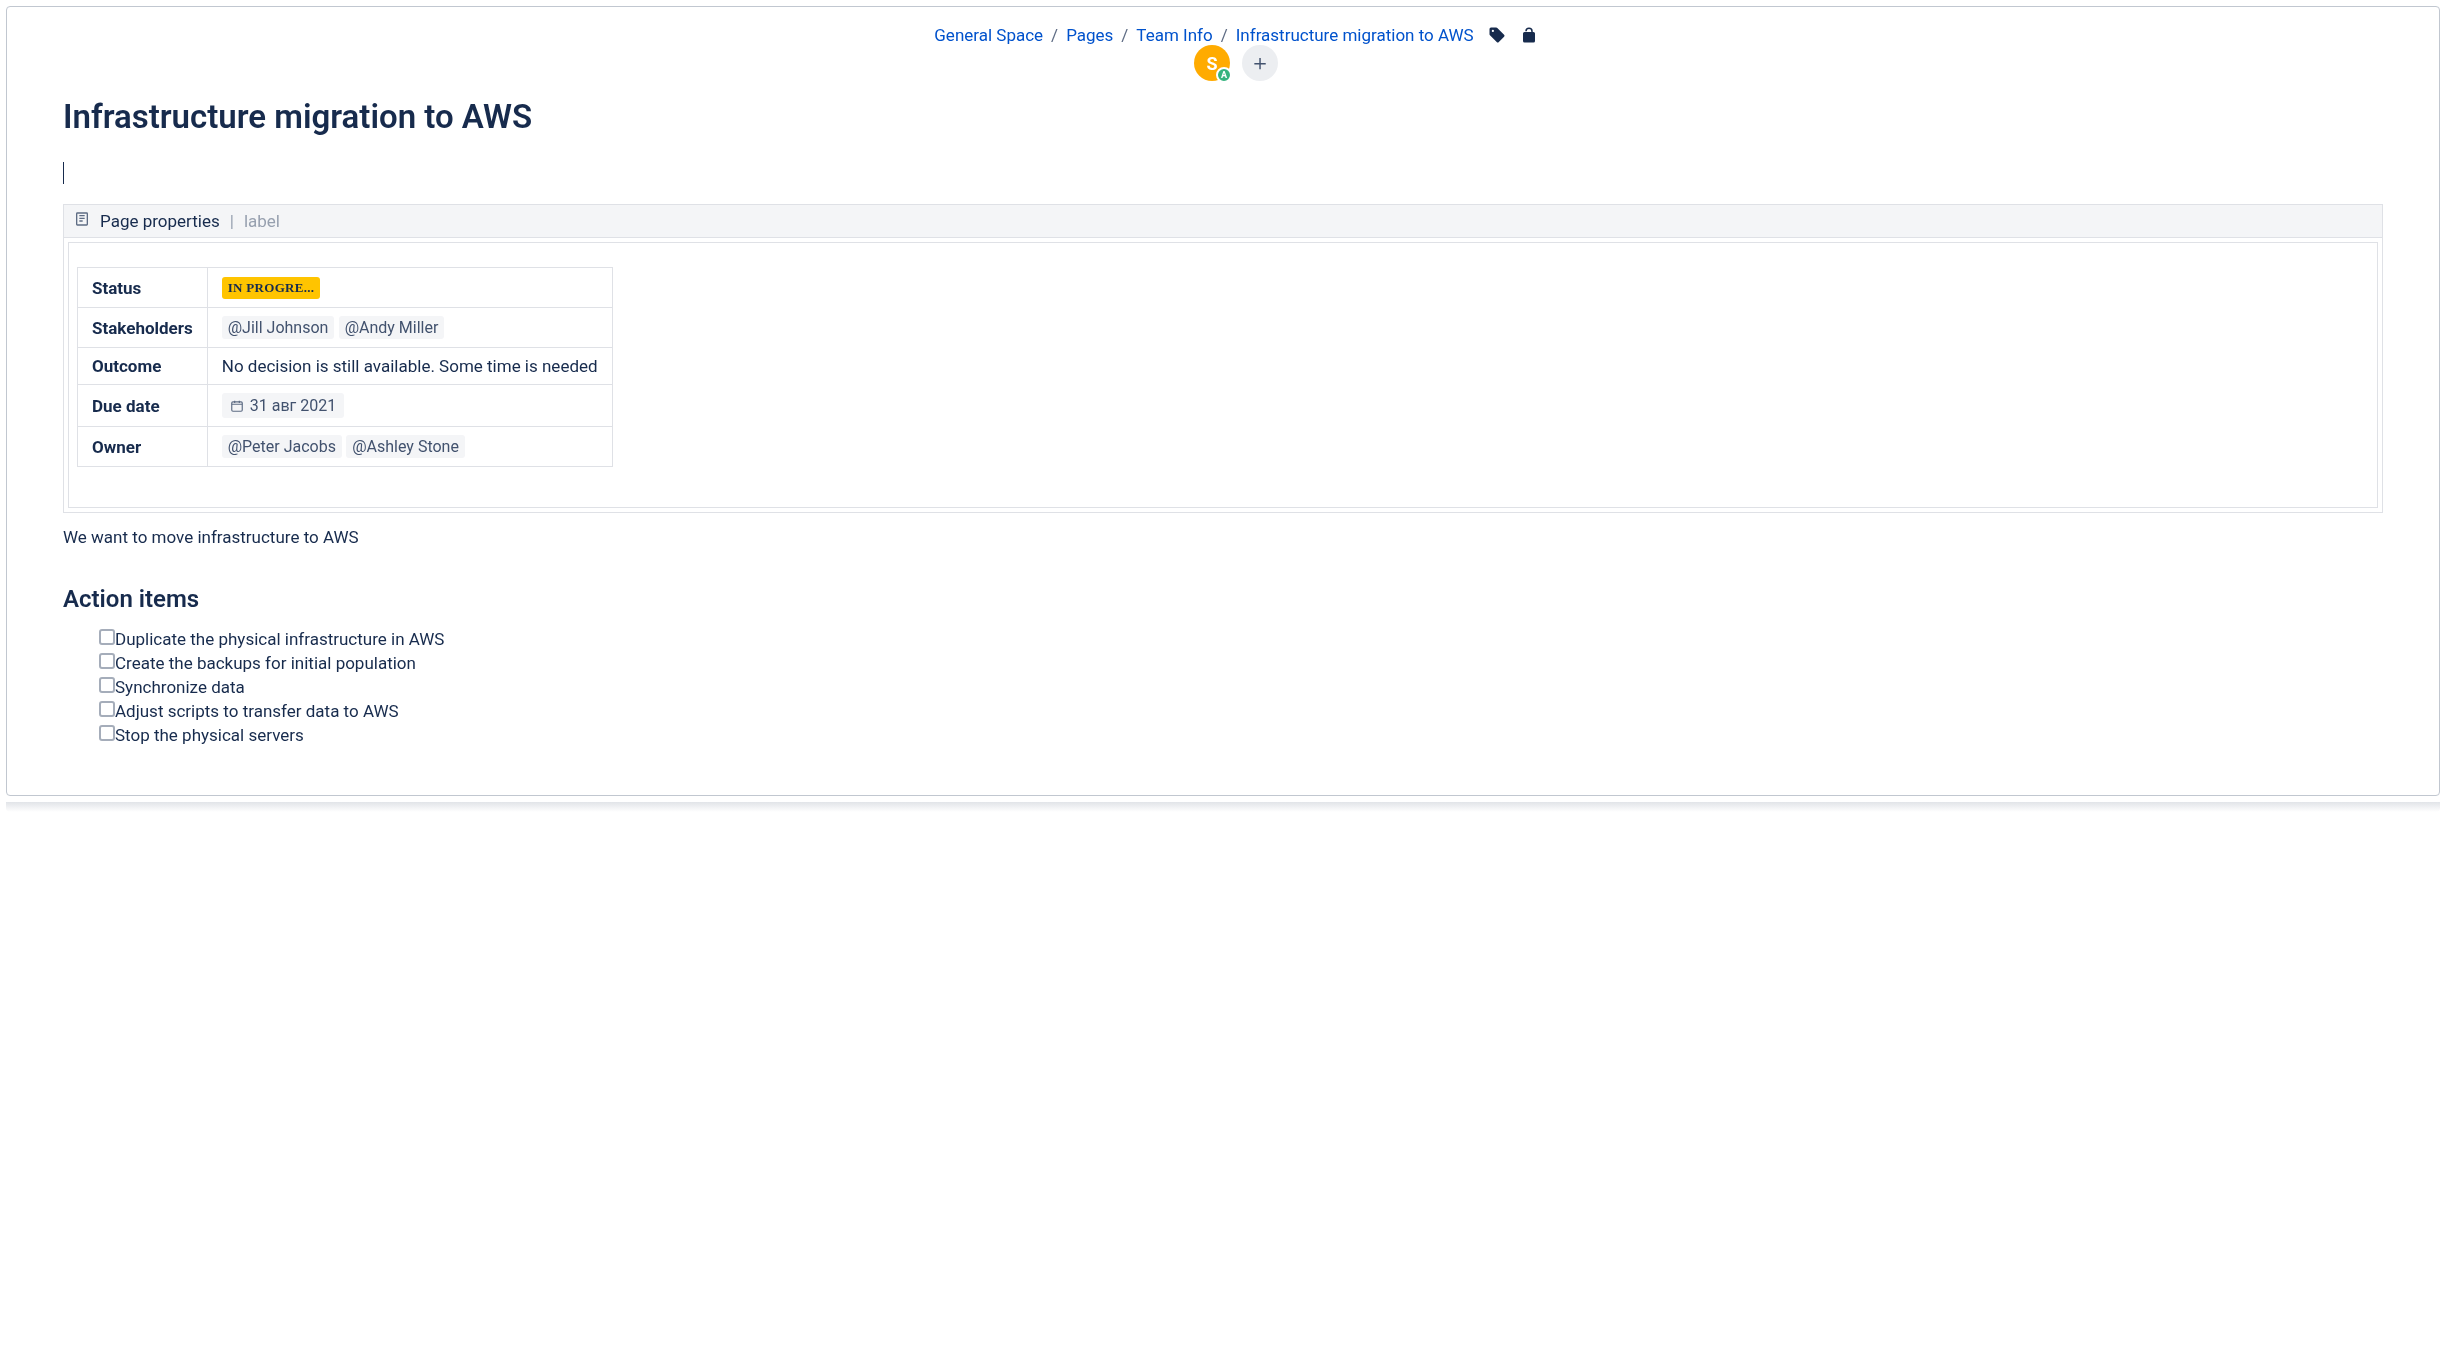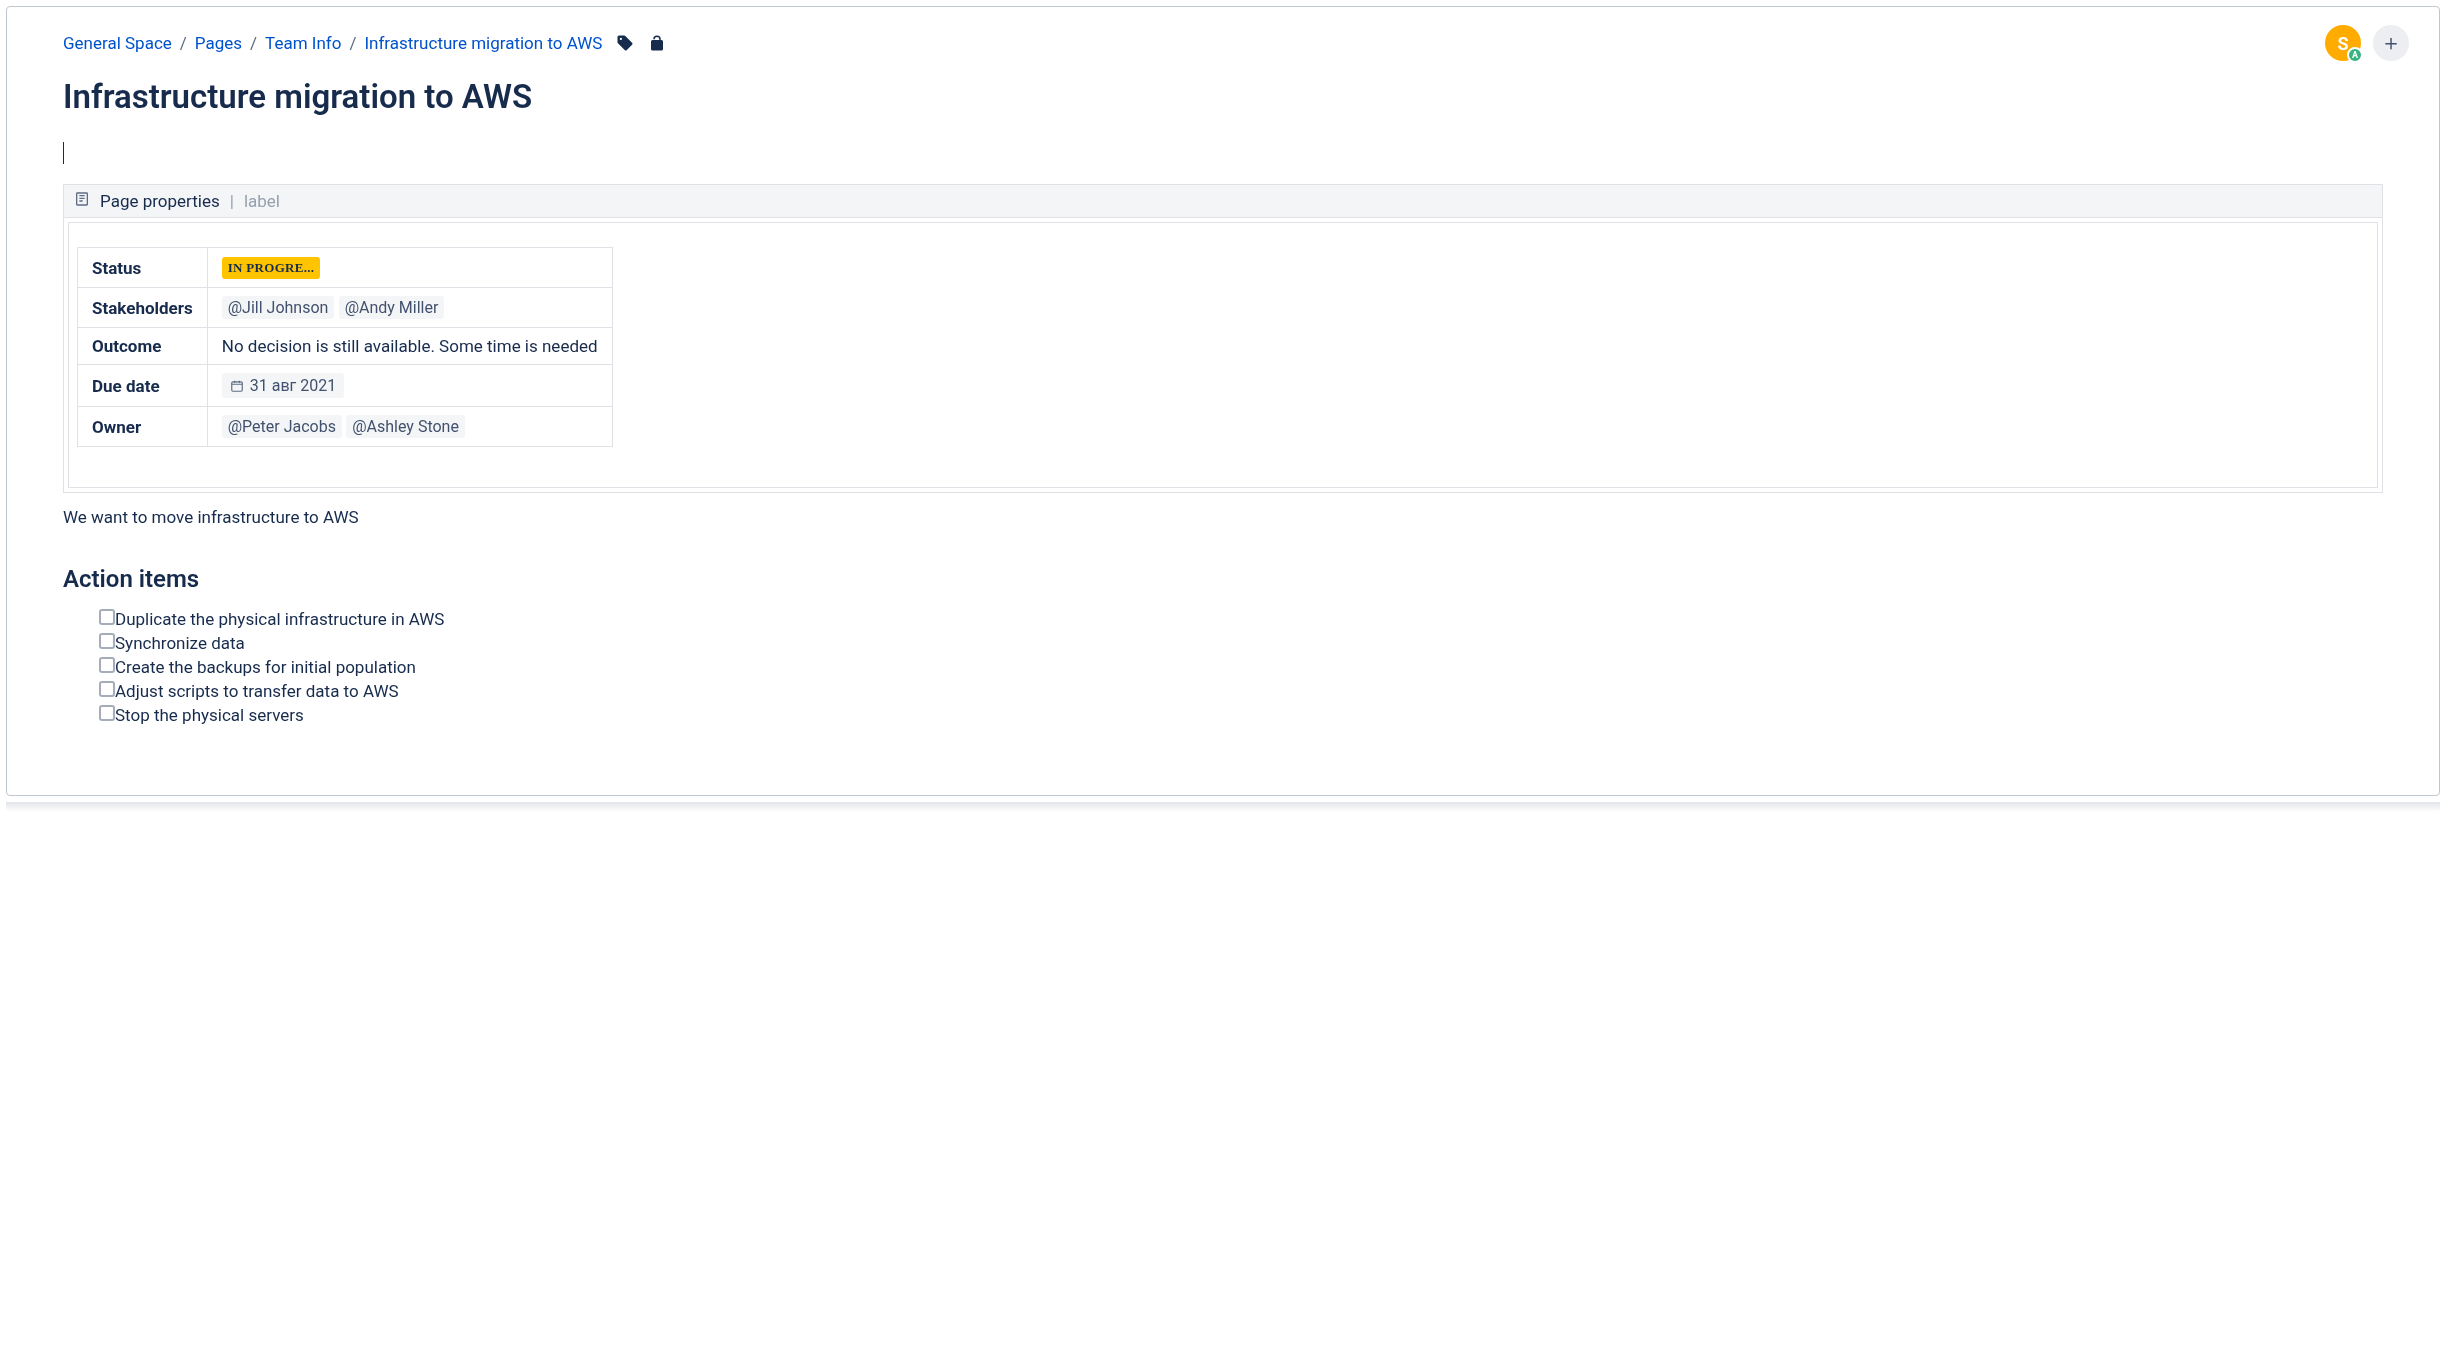--- a/index.html
+++ b/index.html
@@ -15,20 +15,21 @@
       margin: 6px;
       min-height: 790px;
       position: relative;
       background: #fff;
     }
     .topbar {
       display: flex;
       align-items: center;
       justify-content: space-between;
       padding: 18px 30px 0 56px;
+      flex-direction: column;
     }
     .bc-wrap {
       display: flex;
       align-items: center;
       gap: 14px;
     }
     .breadcrumbs {
       display: flex;
       align-items: center;
       gap: 8px;
@@ -225,25 +226,25 @@
     <p class="body-text">We want to move infrastructure to AWS</p>
 
     <h2 class="section">Action items</h2>
     <ul class="action-list">
       <li>
         <input type="checkbox" class="chk" style="">
         <span>Duplicate the physical infrastructure in AWS</span>
       </li>
       <li>
         <input type="checkbox" class="chk" style="">
+        <span>Create the backups for initial population</span>
+      </li>
+      <li>
+        <input type="checkbox" class="chk" style="">
         <span>Synchronize data</span>
-      </li>
-      <li>
-        <input type="checkbox" class="chk" style="">
-        <span>Create the backups for initial population</span>
       </li>
       <li>
         <input type="checkbox" class="chk" style="">
         <span>Adjust scripts to transfer data to AWS</span>
       </li>
       <li>
         <input type="checkbox" class="chk" style="">
         <span>Stop the physical servers</span>
       </li>
     </ul>

